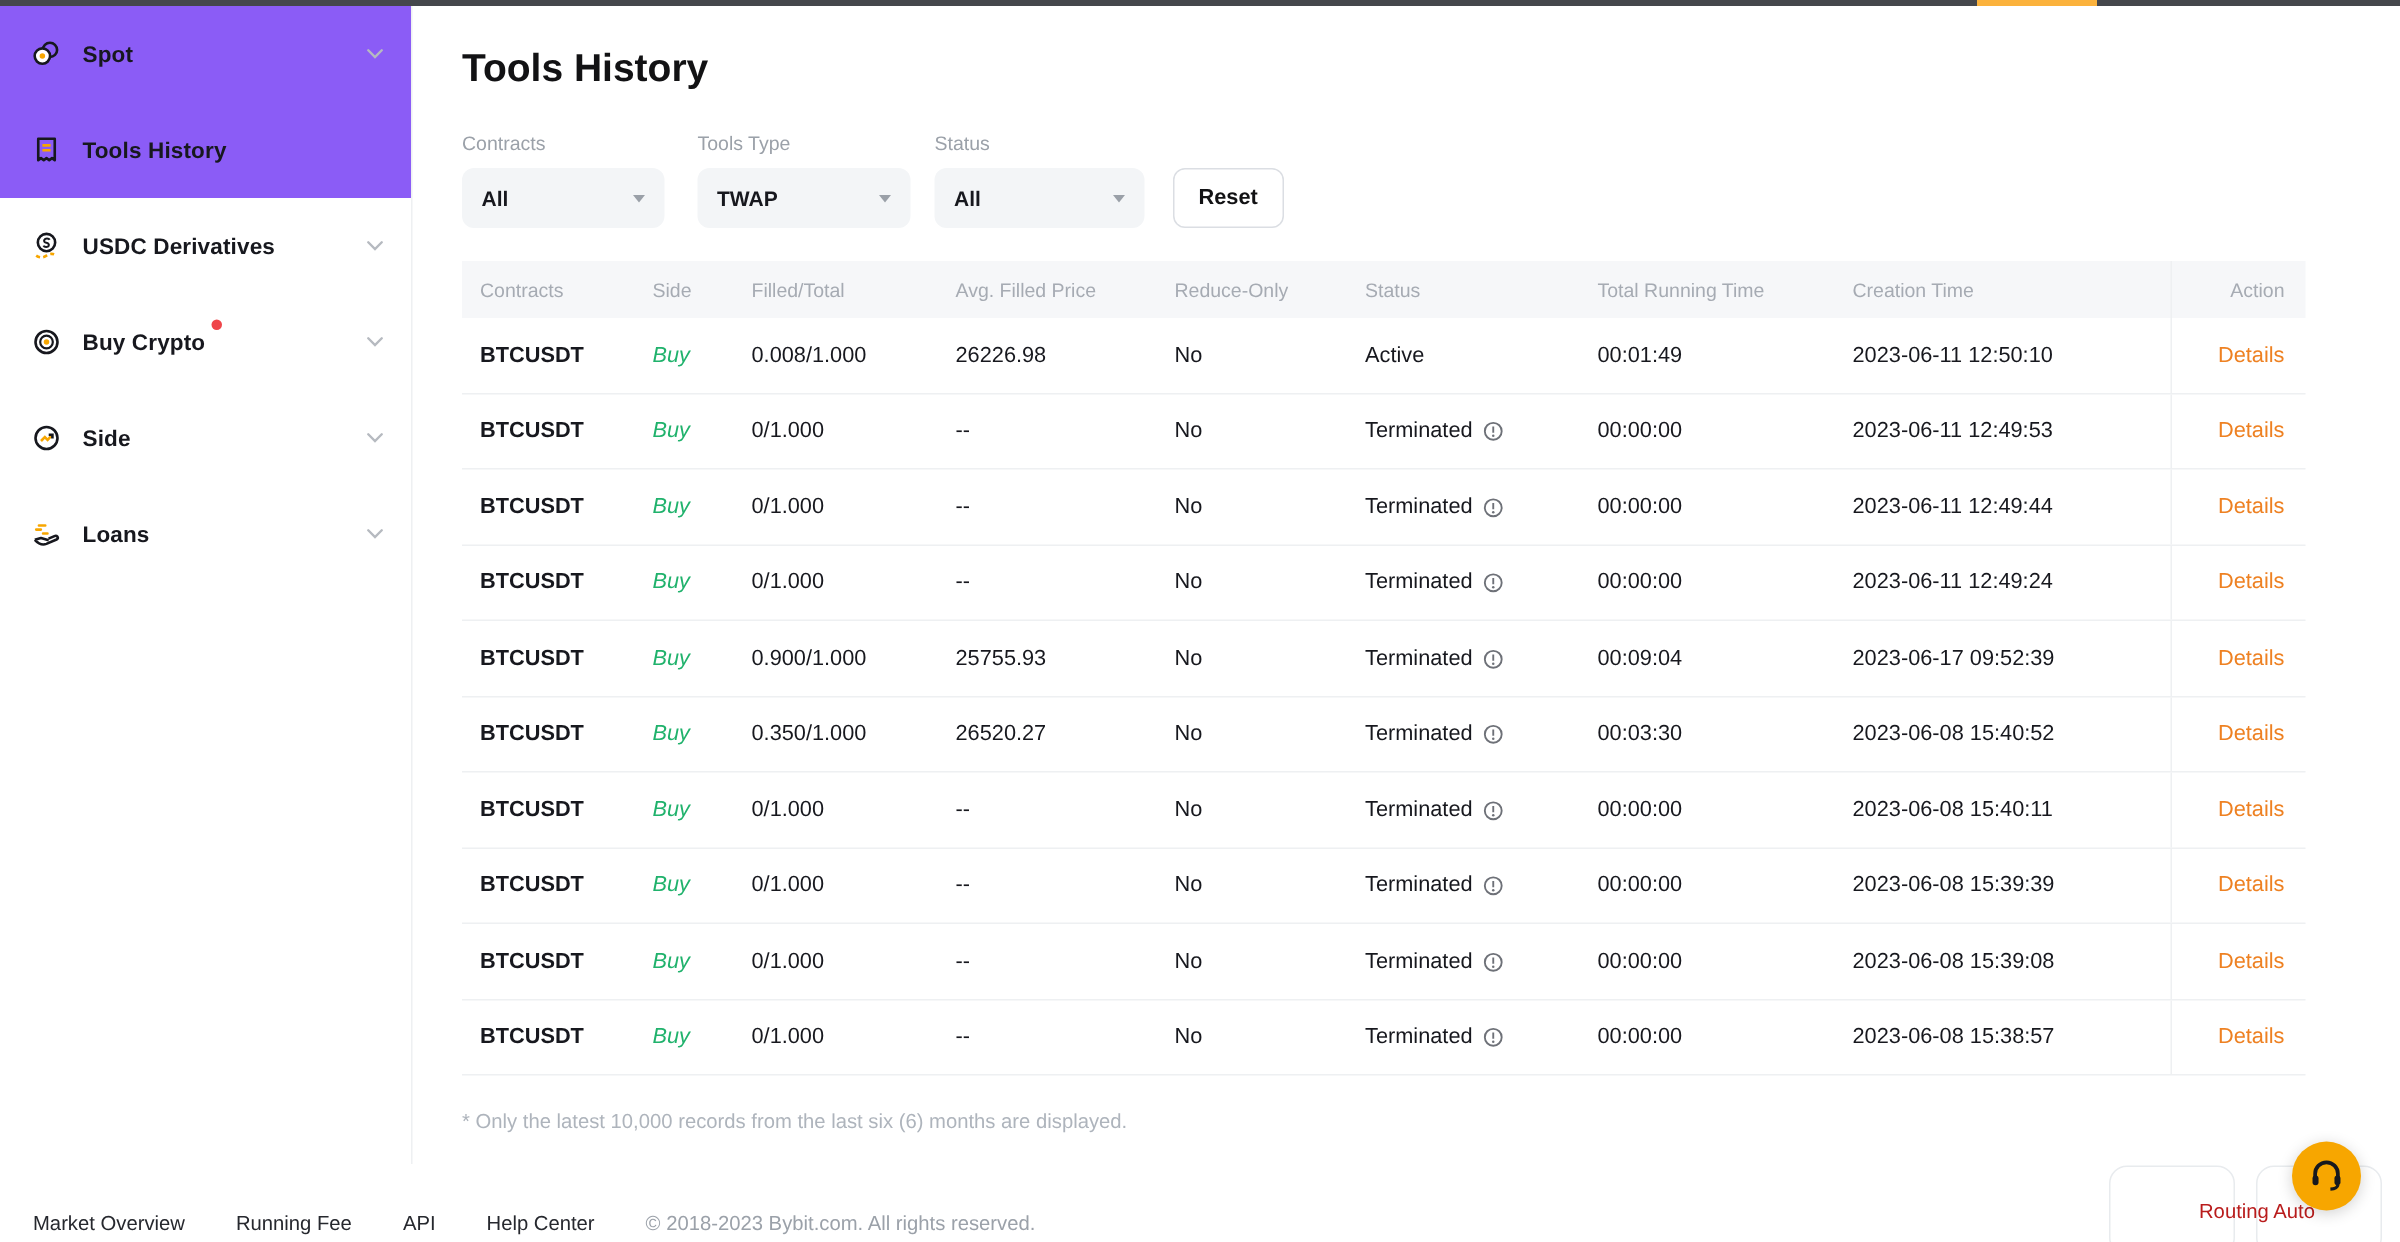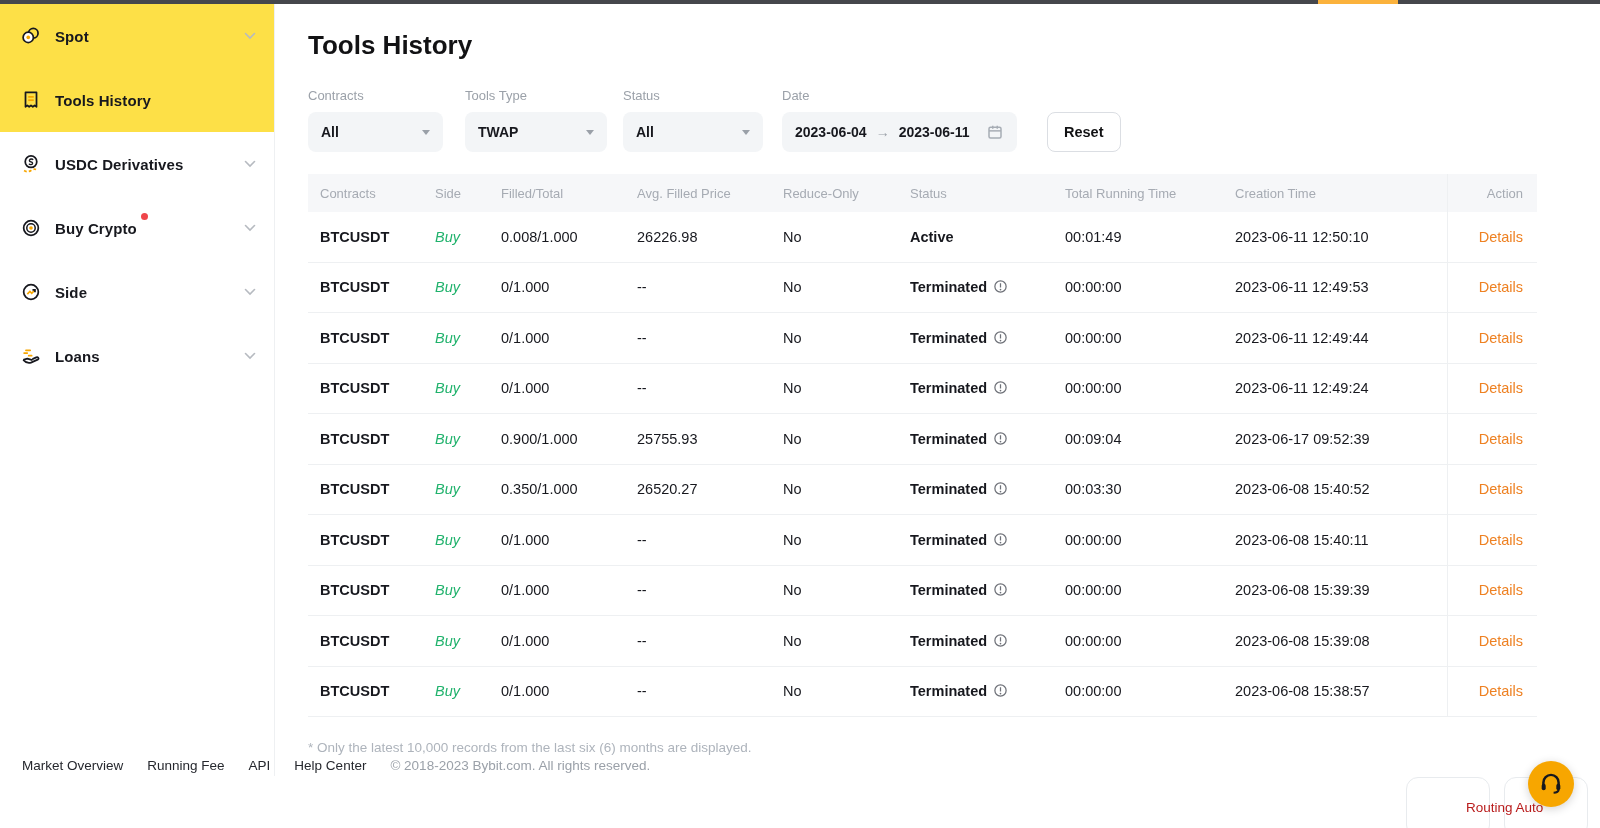--- a/index.html
+++ b/index.html
@@ -9,21 +9,21 @@
     background:#ffffff; color:#121214; position:relative;
   }
 
   
   .topbar { position:absolute; left:0; top:0; width:1600px; height:4px; background:#45474c; z-index:30; }
   .topbar-thumb { position:absolute; left:1318px; top:0; width:80px; height:4px; background:#fbb23c; }
 
   
   .sidebar { position:absolute; left:0; top:4px; width:275px; height:772px; background:#fff; border-right:1px solid #eef0f2; z-index:5; }
   .side-item { height:64px; display:flex; align-items:center; padding:0 18px 0 20px; cursor:pointer; }
-  .side-item.active { background:#fde047; }
+  .side-item.active { background:#8b5cf6; }
   .side-icon { width:22px; height:22px; margin-right:13px; flex:none; display:flex; align-items:center; justify-content:center; }
   .side-icon svg { width:22px; height:22px; }
   .side-label { font-size:15px; font-weight:600; color:#17181e; position:relative; letter-spacing:.1px; }
   .side-badge { position:absolute; top:-7px; right:-11px; width:7px; height:7px; border-radius:50%; }
   .side-chev { margin-left:auto; display:flex; }
 
   
   .main { position:absolute; left:276px; top:4px; width:1324px; height:824px; }
   .page-title { position:absolute; left:32px; top:26px; font-size:26px; font-weight:700; color:#121214; }
 
@@ -43,30 +43,30 @@
   .reset-btn { height:40px; min-width:70px; padding:0 16px; background:#fff; border:1px solid #dbdee3; border-radius:8px; font-family:inherit; font-size:14.5px; font-weight:700; color:#121214; cursor:pointer; }
 
   
   .table { position:absolute; left:32px; top:170px; width:1229px; }
   .trow { display:grid; grid-template-columns:127px 66px 136px 146px 127px 155px 170px 212px 90px; align-items:center; }
   .thead { height:38px; background:#f6f7f9; color:#a6abb3; font-size:13px; font-weight:400; }
   .tbody-row { height:50.5px; border-bottom:1px solid #eef0f2; font-size:14.5px; font-weight:500; color:#17181e; }
   .cell-contracts { padding-left:12px; }
   .tbody-row .cell-contracts { font-weight:600; }
   .cell-side--buy { color:#20b26c;font-style:italic; }
-  .status-cell { display:flex; align-items:flex-start; gap:6px;font-weight:bold; }
+  .status-cell { display:flex; align-items:flex-end; gap:6px; }
   .info-icon { display:flex; }
   .info-icon svg { width:15px; height:15px; }
   .cell-action { height:100%; border-left:1px solid #eef0f2; display:flex; align-items:center; justify-content:flex-end; padding-right:14px; }
   .details-link { cursor:pointer; font-weight:500;padding-left:38px; }
 
   .footnote { position:absolute; left:32px; top:736px; font-size:13.5px; color:#aeb4bc; }
 
   
-  .footer { position:absolute; left:22px; top:758px; display:flex; gap:24px; align-items:center; font-size:13.5px; z-index:6; }
+  .footer { position:absolute; left:22px; top:808px; display:flex; gap:34px; align-items:center; font-size:13.5px; z-index:6; }
   .footer-link { color:#26282e; cursor:pointer; }
   .copyright { color:#9ba1a9; }
 
   
   .pill { position:absolute; width:84px; height:60px; background:#fff; border:1px solid #e8ebee; border-radius:12px; z-index:2; }
   .pill-left  { left:1406px; top:777px; }
   .pill-right { left:1504px; top:777px; }
   .routing { position:absolute; left:1466px; top:800px; font-size:13.5px; color:#b91c1c; z-index:3; }
   .chat-btn { position:absolute; left:1528px; top:761px; width:46px; height:46px; border-radius:50%;
     display:flex; align-items:center; justify-content:center; z-index:8; cursor:pointer; border:none;
@@ -208,36 +208,20 @@
       <div class="fcontrol select w-tools">
         <span>TWAP</span>
         <span class="caret"></span>
       </div>
     </div>
     <div class="fgroup">
       <span class="flabel">Status</span>
       <div class="fcontrol select w-status">
         <span>All</span>
         <span class="caret"></span>
-      </div>
-    </div>
-    <div class="fgroup">
-      <span class="flabel">Date</span>
-      <div class="fcontrol date-range w-date">
-        <span>2023-06-04</span>
-        <span class="date-arrow">→</span>
-        <span>2023-06-11</span>
-        <span class="cal-icon">
-          <svg viewBox="0 0 24 24" width="18" height="18" fill="none" stroke="#a7adb5" stroke-width="2">
-            <rect x="4" y="5.5" width="16" height="14.5" rx="2"></rect>
-            <line x1="4" y1="10.5" x2="20" y2="10.5"></line>
-            <line x1="9" y1="3.5" x2="9" y2="7.5"></line>
-            <line x1="15" y1="3.5" x2="15" y2="7.5"></line>
-          </svg>
-        </span>
       </div>
     </div>
     <button class="reset-btn">Reset</button>
   </div>
 
   <div class="table">
     <div class="trow thead">
       <div class="cell cell-contracts">Contracts</div>
       <div class="cell">Side</div>
       <div class="cell">Filled/Total</div>

